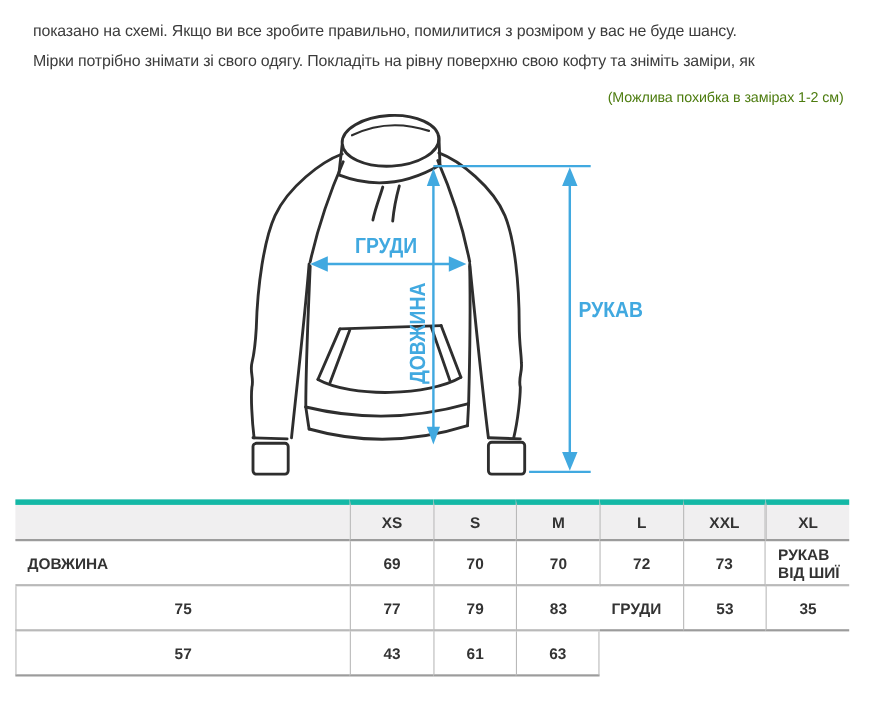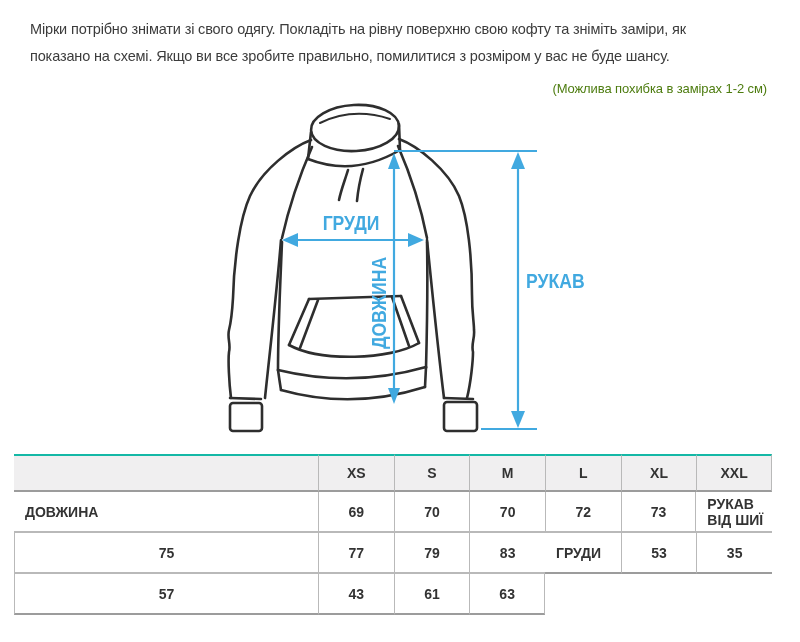--- a/index.html
+++ b/index.html
@@ -38,37 +38,37 @@
     grid-template-columns:304px repeat(6,1fr);
     grid-auto-rows:auto;
     font-size:14px;color:#333333;
   }
   .cell{
     display:flex;align-items:center;justify-content:center;
     box-sizing:border-box;font-weight:bold;
   }
   .th{
     height:38px;background:#f0eff0;
-    border-top:2px solid #14b8a6;
+    border-top:5px solid #14b8a6;
     border-bottom:2px solid #9c9c9c;
   }
   .td,.rl{height:41px;border-bottom:2px solid #b9b9b9;}
   .rl{justify-content:flex-start;padding-left:11px;}
   .vsep{border-left:1px solid #b9b9b9;}
   .redge{border-right:1px solid #b9b9b9;}
   .lastrow{border-bottom:2px solid #9c9c9c;}
 </style>
 </head>
 <body>
 
 <div class="page">
 
   <div class="intro">
+    <div class="line">показано на схемі. Якщо ви все зробите правильно, помилитися з розміром у вас не буде шансу.</div>
     <div class="line">Мірки потрібно знімати зі свого одягу. Покладіть на рівну поверхню свою кофту та зніміть заміри, як</div>
-    <div class="line">показано на схемі. Якщо ви все зробите правильно, помилитися з розміром у вас не буде шансу.</div>
   </div>
 
   <div class="note">(Можлива похибка в замірах 1-2 см)</div>
 
   <svg class="diagram" viewBox="0 0 800 642">
 
     <g fill="none" stroke="#2e2e2e" stroke-width="2.6" stroke-linecap="round" stroke-linejoin="round">
 
       <ellipse cx="355" cy="128" rx="44" ry="23" transform="rotate(-3 355 128)"></ellipse>
       <path d="M 320,123 Q 353,107 390,119" stroke-width="2"></path>
@@ -144,22 +144,22 @@
     </g>
   </svg>
 
   <div class="size-table">
 
     <div class="cell th"></div>
     <div class="cell th vsep">XS</div>
     <div class="cell th vsep">S</div>
     <div class="cell th vsep">M</div>
     <div class="cell th vsep">L</div>
+    <div class="cell th vsep redge">XXL</div>
     <div class="cell th vsep">XL</div>
-    <div class="cell th vsep redge">XXL</div>
 
     <div class="cell rl">ДОВЖИНА</div>
     <div class="cell td vsep">69</div>
     <div class="cell td vsep">70</div>
     <div class="cell td vsep">70</div>
     <div class="cell td vsep">72</div>
     <div class="cell td vsep redge">73</div>
 
     <div class="cell rl">РУКАВ ВІД ШИЇ</div>
     <div class="cell td vsep">75</div>

